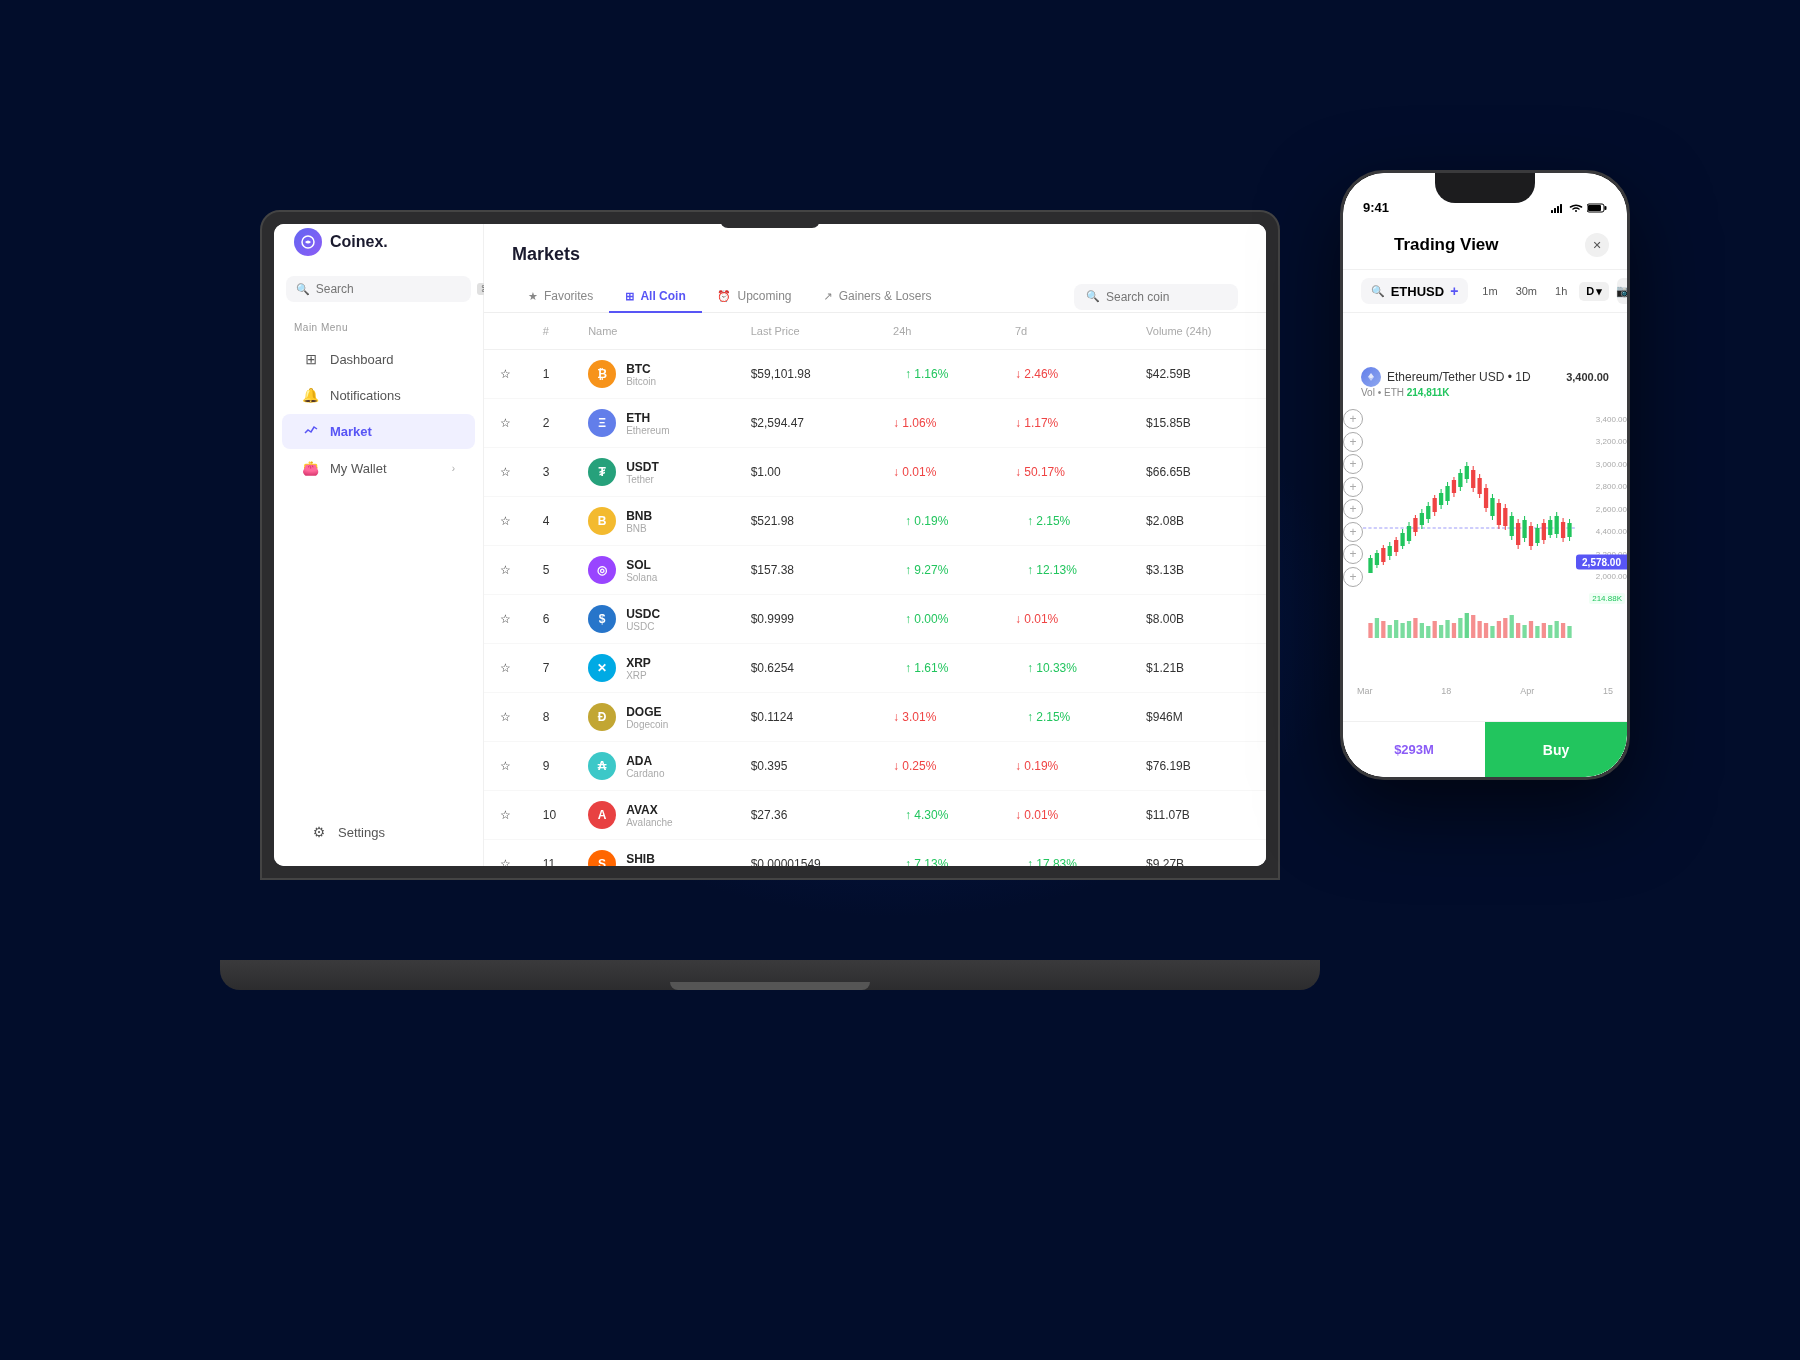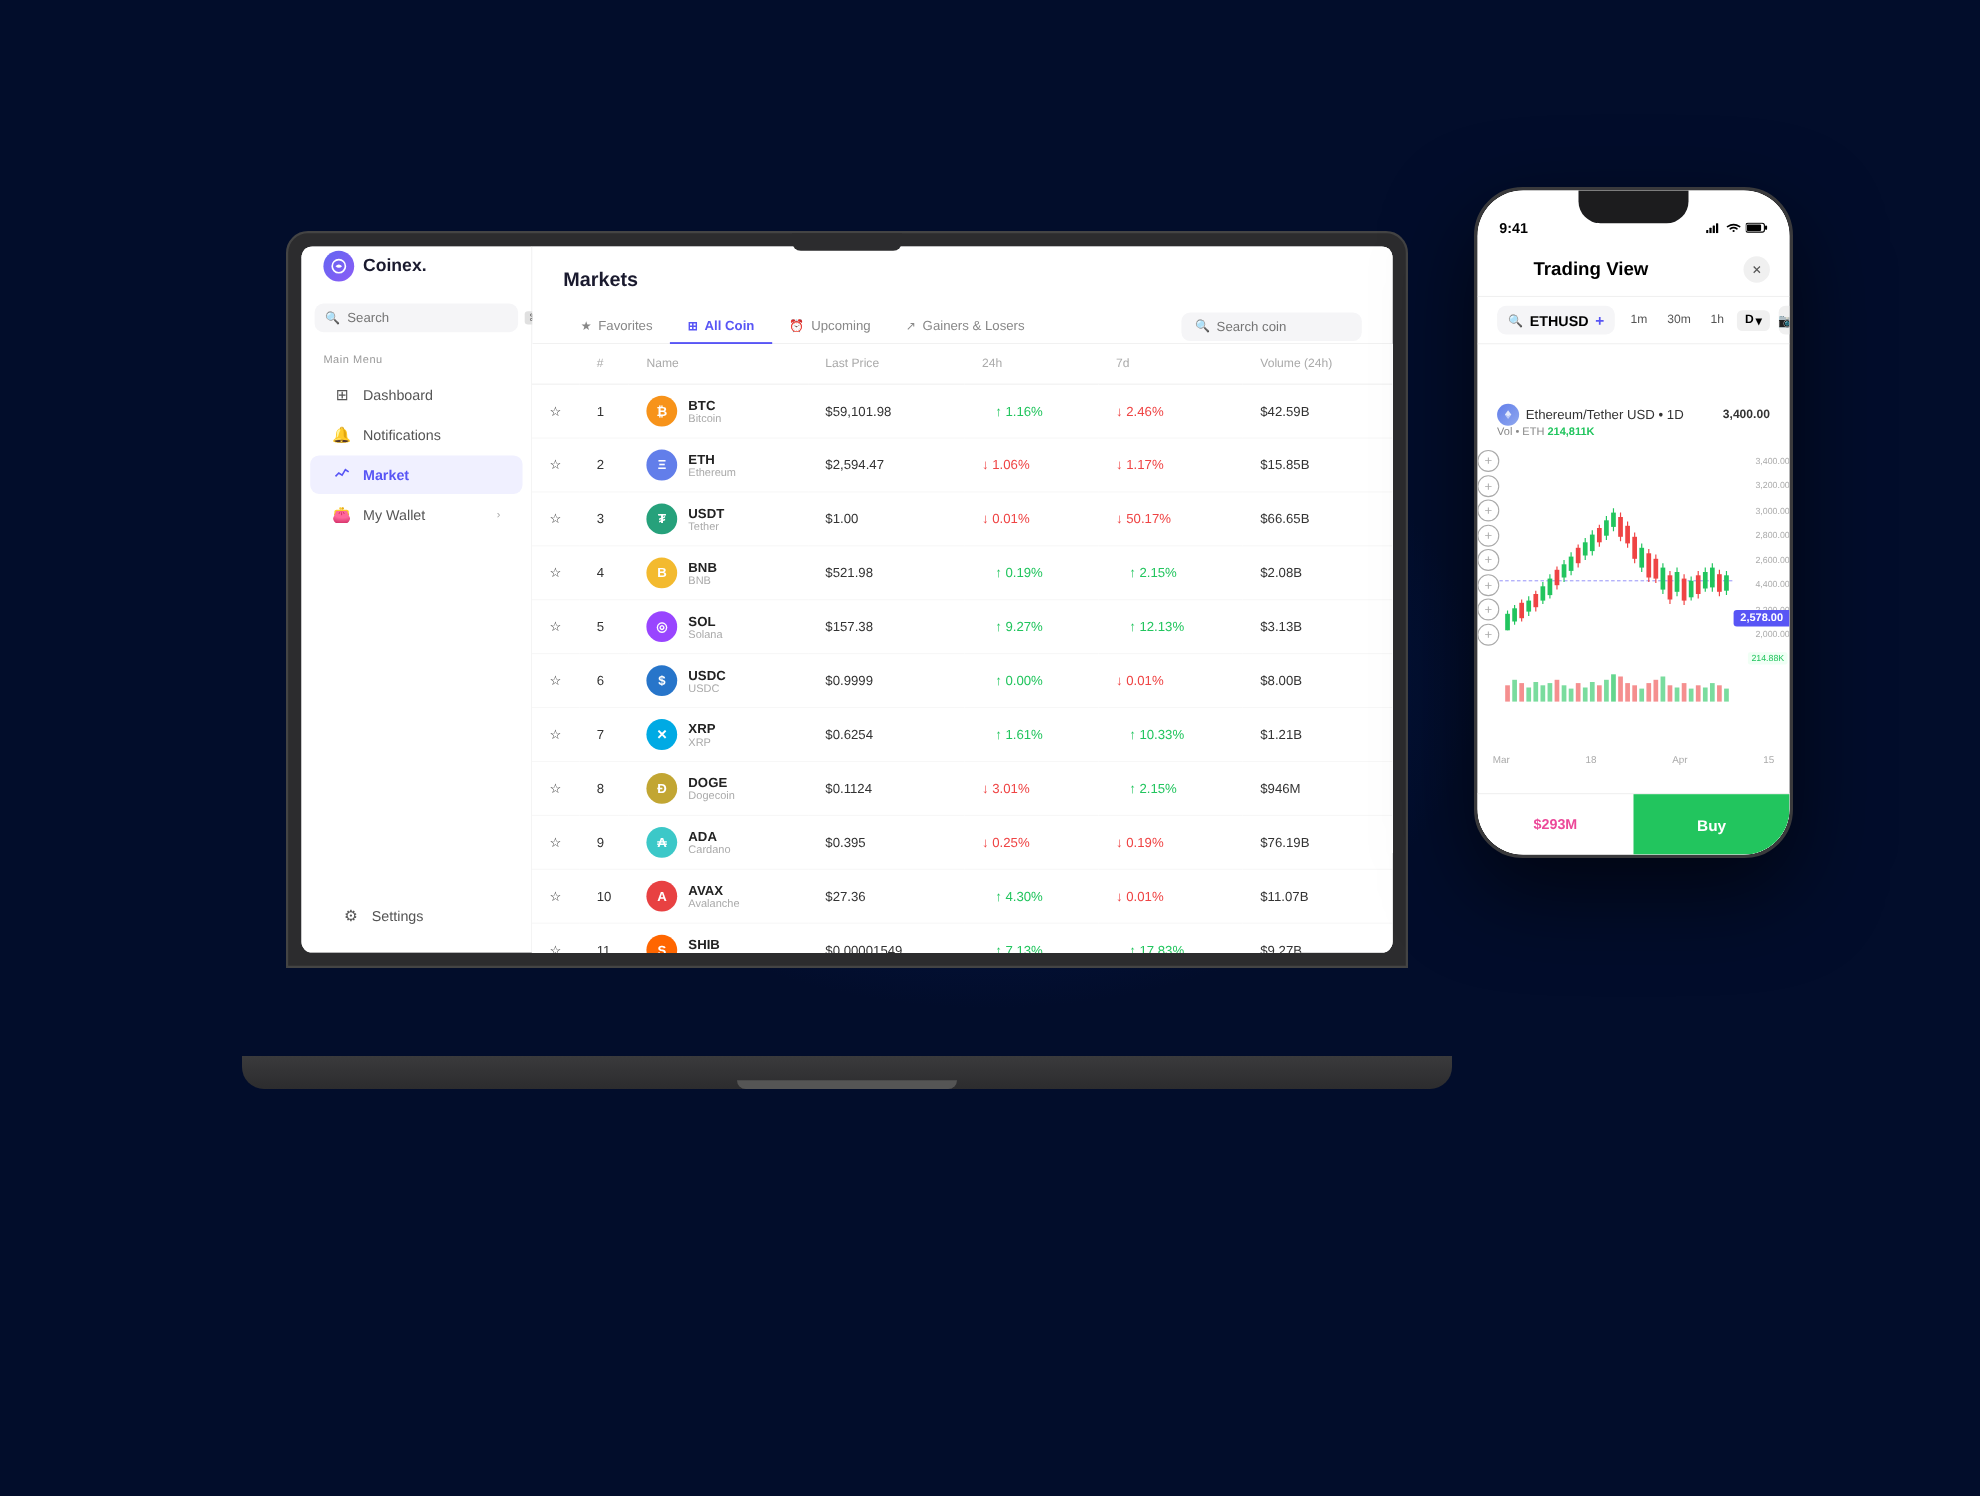--- a/index.html
+++ b/index.html
@@ -581,21 +581,21 @@
       border-top: 1px solid #f0f0f0;
       display: flex;
       align-items: center;
     }
 
     .bottom-price {
       flex: 1;
       text-align: center;
       font-size: 13px;
       font-weight: 600;
-      color: #ec4899;
+      color: #8b5cf6;
     }
 
     .buy-btn {
       flex: 1;
       background: #22c55e;
       color: white;
       font-size: 14px;
       font-weight: 700;
       height: 100%;
       display: flex;

